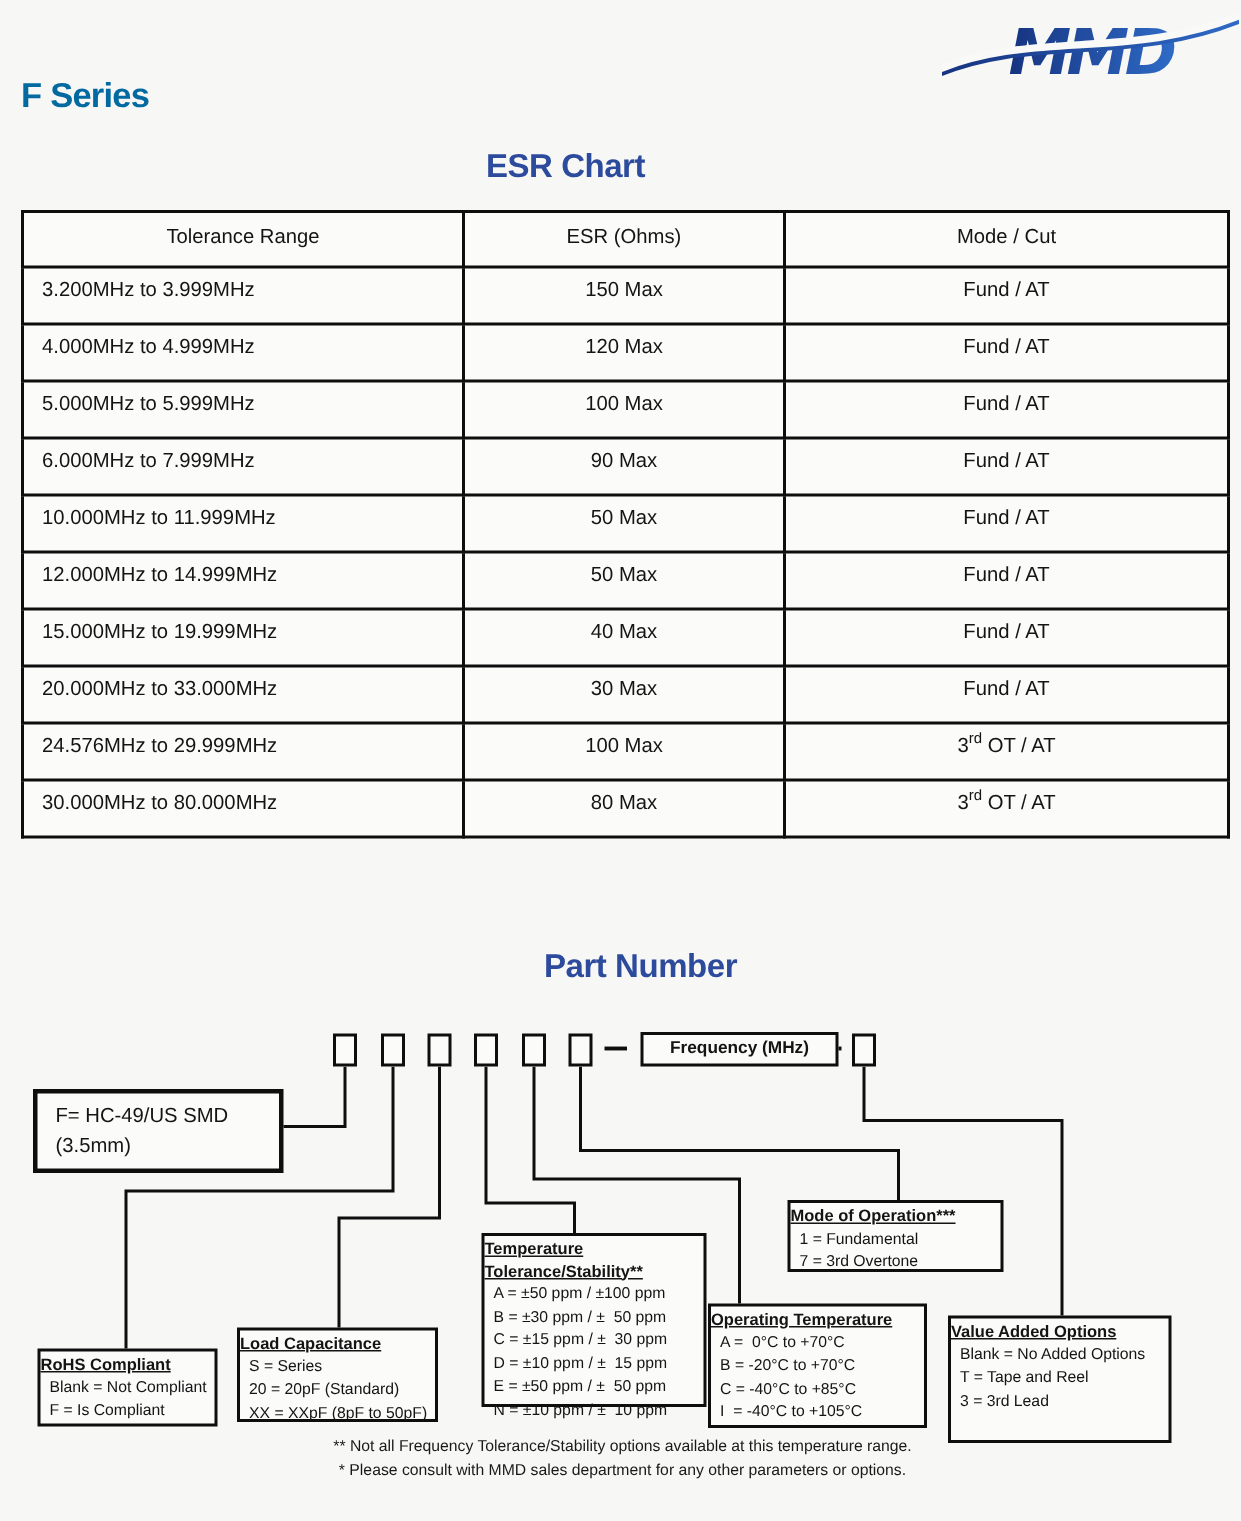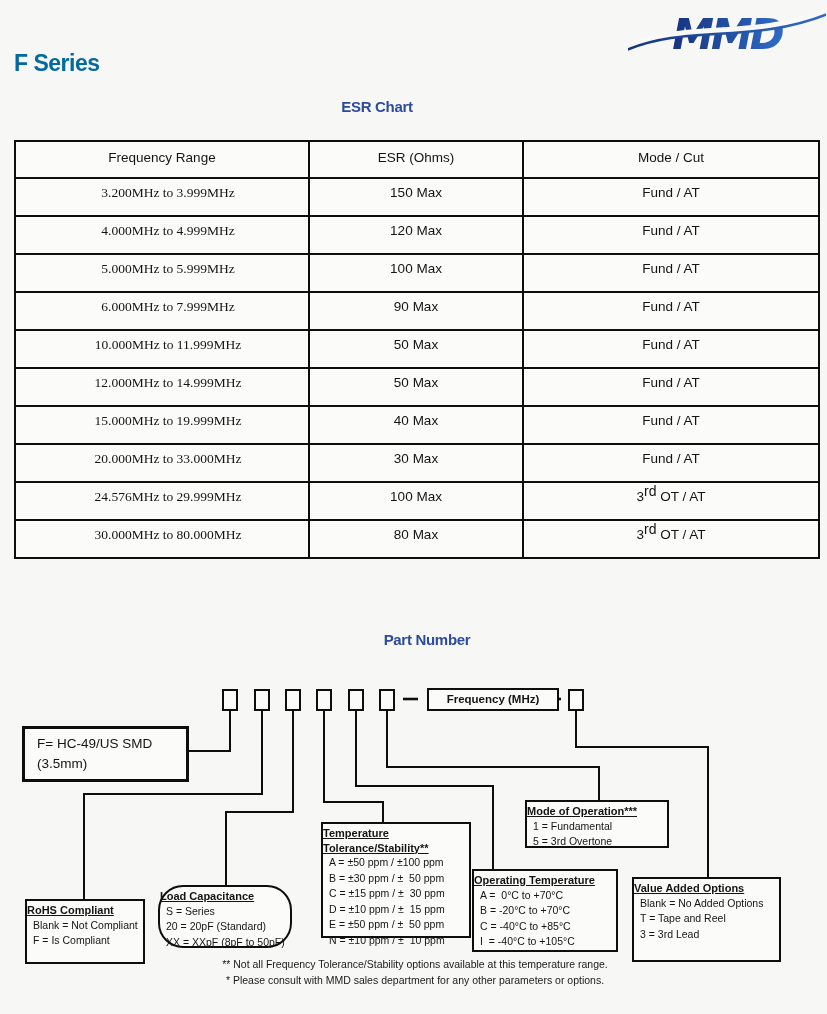--- a/index.html
+++ b/index.html
@@ -21,38 +21,38 @@
   }
   
   #series-title{
     position:absolute;left:14px;top:14px;
     font-size:23px;font-weight:bold;color:#0369a1;letter-spacing:-0.5px;margin-top:36px;
   }
   #logo{position:absolute;left:628px;top:4px;width:198px;height:58px;}
   
   .section-title{
     position:absolute;text-align:center;
-    font-size:15px;font-weight:bold;color:var(--accent-blue);letter-spacing:-0.3px;
+    font-size:22px;font-weight:bold;color:var(--accent-blue);letter-spacing:-0.3px;
   }
   #esr-title{top:98px;left:0;width:754px;}
   #pn-title{top:631px;left:100px;width:654px;}
   
   #esr-table{
     position:absolute;left:14px;top:140px;width:804px;
     border-collapse:collapse;table-layout:fixed;background:var(--cell);
   }
   #esr-table th,#esr-table td{
     border:2px solid var(--ink);
     vertical-align:top;font-size:13.5px;
   }
   #esr-table th{font-weight:normal;height:37px;padding-top:8px;text-align:center;}
   #esr-table td{height:38px;padding-top:6px;}
-  #esr-table td.c0{text-align:center;padding-left:12px;font-family:Liberation Serif, serif;}
+  #esr-table td.c0{text-align:left;padding-left:12px;}
   #esr-table td.c1,#esr-table td.c2{text-align:center;border-radius:14px;}
-  sup{font-size:14px;line-height:0;}
+  sup{font-size:10px;line-height:0;}
   
   #pn-connectors{position:absolute;left:0;top:0;width:827px;height:1014px;pointer-events:none;}
   .pn-box{
     position:absolute;width:16px;height:22px;top:689px;
     border:2px solid var(--ink);background:var(--cell);
   }
   #freq-box{
     position:absolute;left:427px;top:688px;width:132px;height:23px;
     border:2px solid var(--ink);background:var(--cell);
     font-size:11.5px;font-weight:bold;text-align:center;line-height:18px;
@@ -61,22 +61,22 @@
     position:absolute;left:22px;top:726px;width:167px;height:56px;
     border:3px solid var(--ink);background:var(--cell);
     font-size:13.5px;line-height:20px;padding:5px 2px 0 12px;
   }
   .opt-box{position:absolute;border:2px solid var(--ink);background:var(--cell);padding-top:2px;}
   .opt-title{
     font-size:11px;font-weight:bold;text-align:left;
     text-decoration:underline;line-height:14.5px;white-space:pre;
   }
   .opt-line{font-size:10.5px;line-height:15.5px;padding-left:6px;white-space:pre;}
-  #box-rohs  {left:25px; top:899px;width:120px;height:65px;}
-  #box-load  {left:158px;top:885px;width:134px;height:63px;border-radius:25px;}
+  #box-rohs  {left:25px; top:899px;width:120px;height:52px;}
+  #box-load  {left:158px;top:885px;width:134px;height:63px;}
   #box-temp  {left:321px;top:822px;width:150px;height:116px;}
   #box-optemp{left:472px;top:869px;width:146px;height:83px;}
   #box-mode  {left:525px;top:800px;width:144px;height:48px;}
   #box-value {left:632px;top:877px;width:149px;height:85px;}
   
   #footnotes{
     position:absolute;left:5px;top:957px;width:820px;
     text-align:center;font-size:10.5px;line-height:15.5px;color:#191919;
   }
 </style>
@@ -100,21 +100,21 @@
 <div id="esr-title" class="section-title">ESR Chart</div>
 
 <table id="esr-table">
   <colgroup>
       <col style="width:294px">
       <col style="width:214px">
       <col style="width:296px">
     </colgroup>
   <thead>
     <tr>
-      <th>Frequency Range</th>
+      <th>Tolerance Range</th>
       <th>ESR (Ohms)</th>
       <th>Mode / Cut</th>
     </tr>
   </thead>
   <tbody id="esr-tbody">
       <tr>
         <td class="c0">3.200MHz to 3.999MHz</td>
         <td class="c1">150 Max</td>
         <td class="c2">Fund / AT</td>
       </tr>
@@ -235,21 +235,21 @@
       <div class="opt-line">B = -20°C to +70°C</div>
       <div class="opt-line">C = -40°C to +85°C</div>
       <div class="opt-line">I  = -40°C to +105°C</div>
     </div>
 </div>
 
 <div id="box-mode" class="opt-box">
   <div class="opt-title">Mode of Operation***</div>
   <div>
       <div class="opt-line">1 = Fundamental</div>
-      <div class="opt-line">5 = 3rd Overtone</div>
+      <div class="opt-line">7 = 3rd Overtone</div>
     </div>
 </div>
 
 <div id="box-value" class="opt-box">
   <div class="opt-title">Value Added Options</div>
   <div>
       <div class="opt-line">Blank = No Added Options</div>
       <div class="opt-line">T = Tape and Reel</div>
       <div class="opt-line">3 = 3rd Lead</div>
     </div>

